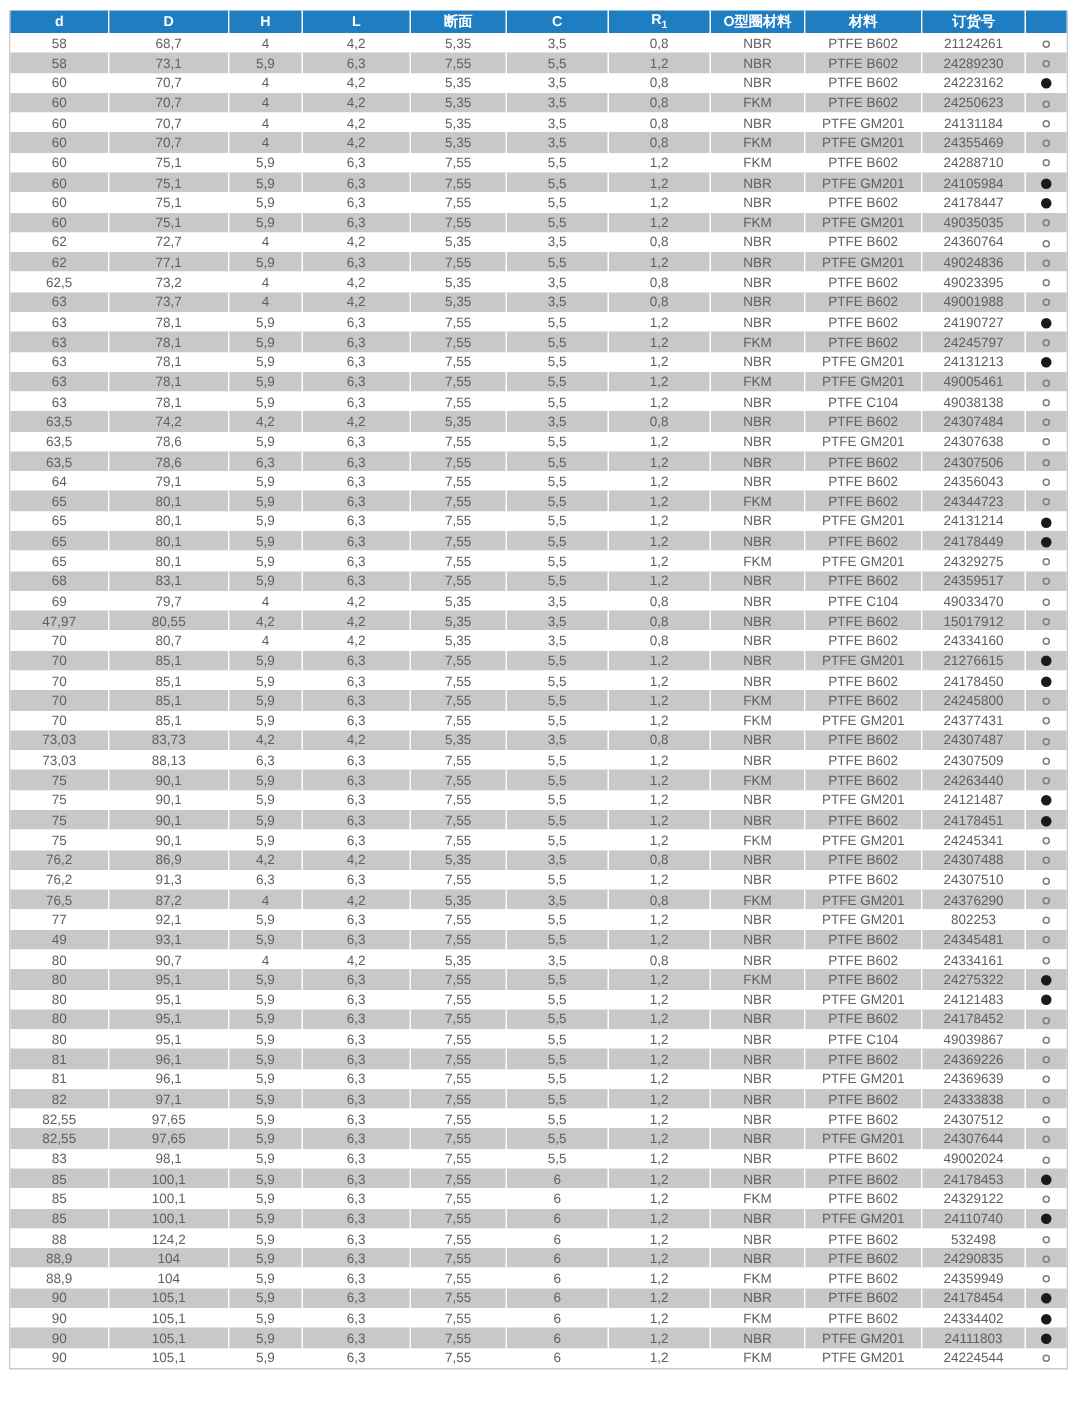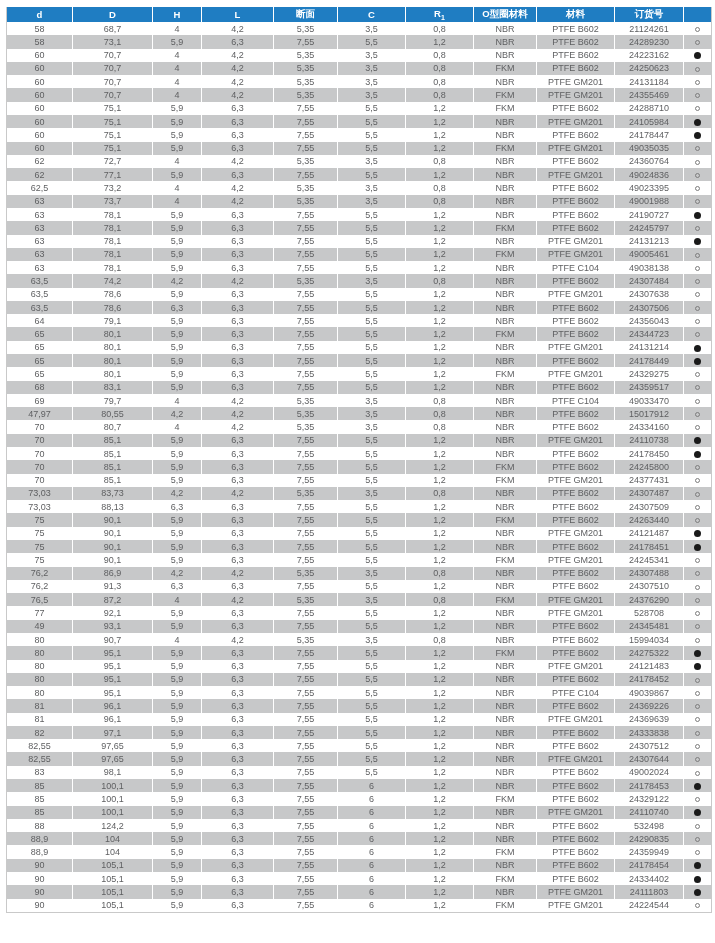--- a/index.html
+++ b/index.html
@@ -510,21 +510,21 @@
           <tr>
             <td>70</td>
             <td>85,1</td>
             <td>5,9</td>
             <td>6,3</td>
             <td>7,55</td>
             <td>5,5</td>
             <td>1,2</td>
             <td>NBR</td>
             <td>PTFE GM201</td>
-            <td>24110738</td>
+            <td>21276615</td>
             <td><span class="dot filled"></span></td>
           </tr>
           <tr>
             <td>70</td>
             <td>85,1</td>
             <td>5,9</td>
             <td>6,3</td>
             <td>7,55</td>
             <td>5,5</td>
             <td>1,2</td>
@@ -679,21 +679,21 @@
           <tr>
             <td>77</td>
             <td>92,1</td>
             <td>5,9</td>
             <td>6,3</td>
             <td>7,55</td>
             <td>5,5</td>
             <td>1,2</td>
             <td>NBR</td>
             <td>PTFE GM201</td>
-            <td>528708</td>
+            <td>802253</td>
             <td><span class="dot open"></span></td>
           </tr>
           <tr>
             <td>49</td>
             <td>93,1</td>
             <td>5,9</td>
             <td>6,3</td>
             <td>7,55</td>
             <td>5,5</td>
             <td>1,2</td>
@@ -705,21 +705,21 @@
           <tr>
             <td>80</td>
             <td>90,7</td>
             <td>4</td>
             <td>4,2</td>
             <td>5,35</td>
             <td>3,5</td>
             <td>0,8</td>
             <td>NBR</td>
             <td>PTFE B602</td>
-            <td>15994034</td>
+            <td>24334161</td>
             <td><span class="dot open"></span></td>
           </tr>
           <tr>
             <td>80</td>
             <td>95,1</td>
             <td>5,9</td>
             <td>6,3</td>
             <td>7,55</td>
             <td>5,5</td>
             <td>1,2</td>

